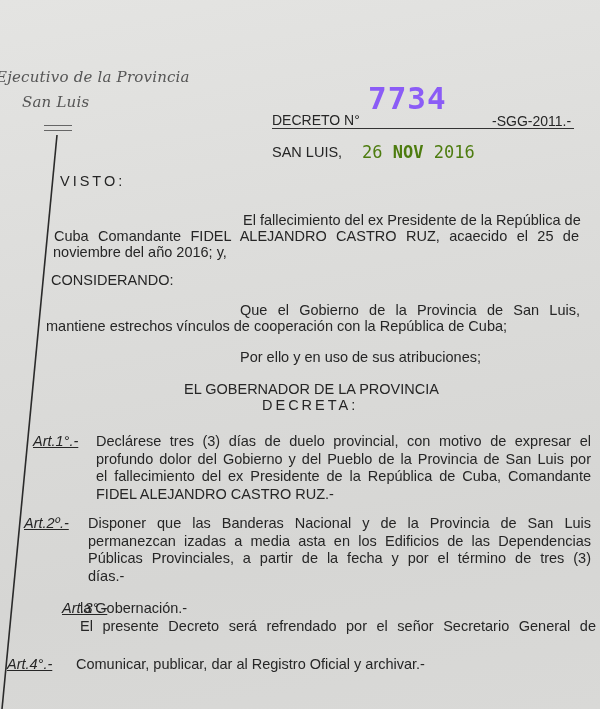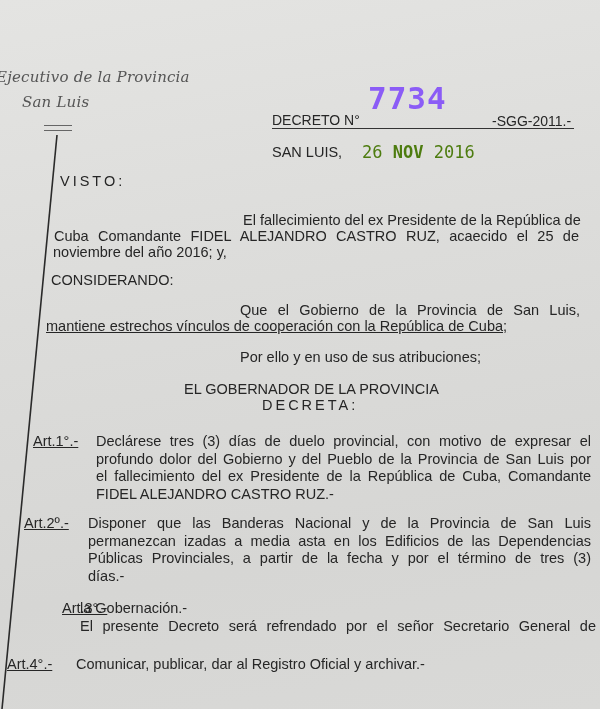--- a/index.html
+++ b/index.html
@@ -25,21 +25,21 @@
     font-size: 31px; color: #8b5cf6; letter-spacing: 1px;
   }
   .dec-line { left: 272px; top: 128px; width: 302px; border-top: 1px solid #333; }
   .dec-label { left: 272px; top: 112px; font-size: 14px; }
   .dec-suffix { left: 492px; top: 113px; font-size: 14px; }
   .sanluis { left: 272px; top: 144px; font-size: 14.5px; }
   .date-stamp { left: 362px; top: 142px; font-family: "DejaVu Sans Mono", monospace; font-size: 17px; color: #4d7c0f; }
   .date-stamp .mon { font-weight: bold; }
   .txt { font-size: 14.5px; line-height: 17px; white-space: nowrap; }
   .spaced { letter-spacing: 3px; }
-  .art-label { text-decoration: underline; font-size: 14.5px; }
+  .art-label { text-decoration: underline; font-size: 14.5px; font-style: italic; }
   .para { font-size: 14.5px; line-height: 17.5px; }
   .line { display: block; text-align: justify; text-align-last: justify; }
   .line.last { text-align-last: left; }
 </style>
 </head>
 <body>
 
 <div class="abs letterhead lh1">Ejecutivo de la Provincia</div>
 <div class="abs letterhead lh2">San Luis</div>
 <div class="abs lh-rule"></div>
@@ -64,21 +64,21 @@
 <div class="abs txt" style="left:243px; top:212px;">El fallecimiento del ex Presidente de la República de</div>
 <div class="abs txt" style="left:54px; top:228px; width:525px;">
   <span class="line">Cuba Comandante FIDEL ALEJANDRO CASTRO RUZ, acaecido el 25 de</span>
 </div>
 <div class="abs txt" style="left:53px; top:244px;">noviembre  del año 2016; y,</div>
 
 <div class="abs txt" style="left:51px; top:272px;">CONSIDERANDO:</div>
 <div class="abs txt" style="left:240px; top:302px; width:340px;">
   <span class="line">Que el Gobierno de la Provincia de San Luis,</span>
 </div>
-<div class="abs txt" style="left:46px; top:318px;text-decoration:underline;">mantiene estrechos vínculos  de cooperación con la República de Cuba;</div>
+<div class="abs txt" style="left:46px; top:318px;">mantiene estrechos vínculos  de cooperación con la República de Cuba;</div>
 <div class="abs txt" style="left:240px; top:349px;">Por ello y en uso de sus atribuciones;</div>
 
 <div class="abs txt" style="left:184px; top:381px;">EL GOBERNADOR DE LA PROVINCIA</div>
 <div class="abs txt spaced" style="left:262px; top:397px;">DECRETA:</div>
 
 <div class="abs art-label" style="left:33px; top:433px;">Art.1°.-</div>
 <div class="abs para" style="left:96px; top:433px; width:495px;">
   <span class="line">Declárese tres (3) días de duelo provincial, con motivo de expresar el</span>
   <span class="line">profundo dolor del Gobierno y del Pueblo de la Provincia de San Luis por</span>
   <span class="line">el fallecimiento del ex Presidente de la República de Cuba, Comandante</span>

